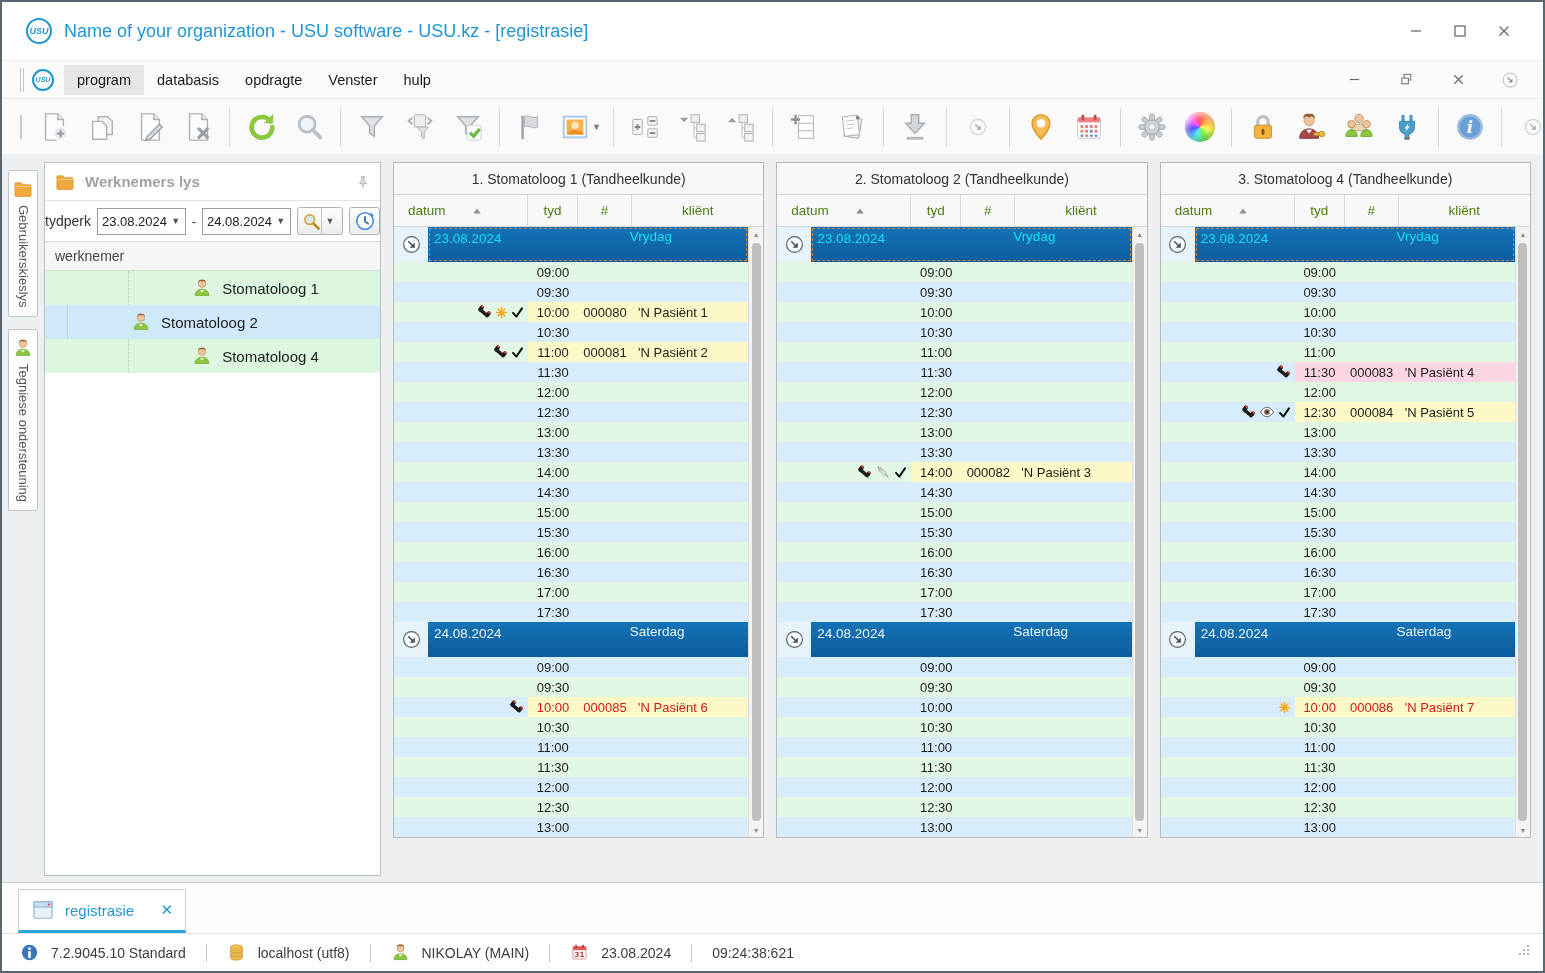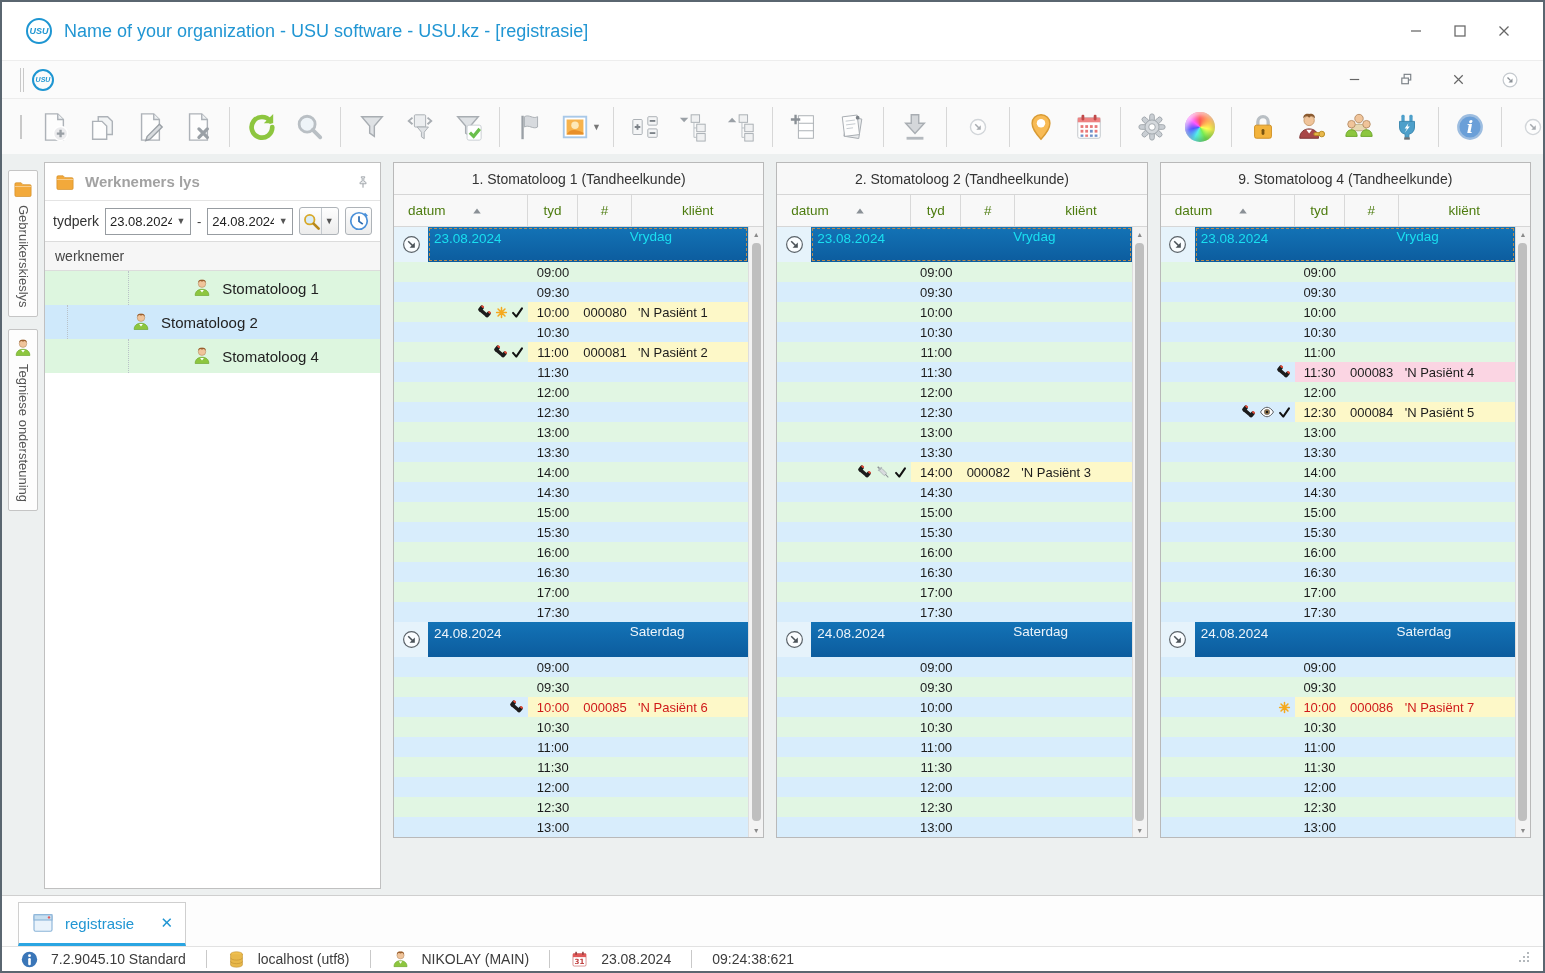--- a/index.html
+++ b/index.html
@@ -43,21 +43,21 @@
   .main { flex:1; display:flex; background:#edf0f0; padding:8px 10px 0 0; overflow:hidden; }
   .tabstrip { width:42px; display:flex; flex-direction:column; align-items:center; gap:12px; padding-top:8px; }
   .vtab { writing-mode:vertical-rl; background:#fdfdfd; border:1px solid #c5c5c5; border-radius:2px;
     padding:8px 4px; display:flex; align-items:center; gap:6px; font-size:13px; color:#555; }
   .vtab .ic { width:20px; height:20px; writing-mode:horizontal-tb; }
 
   .panel { width:337px; background:#fff; border:1px solid #c0c0c0; display:flex; flex-direction:column; margin-bottom:6px; }
   .panel-head { height:38px; display:flex; align-items:center; gap:10px; padding:0 10px; border-bottom:1px solid #e4e4e4; }
   .panel-head .ic { width:20px; height:20px; }
   .panel-title { font-size:15px; font-weight:bold; color:#a2a2a2; flex:1; }
-  .period { height:40px; display:flex; align-items:center; gap:6px; padding:0 8px; }
+  .period { height:40px; display:flex; align-items:center; gap:6px; padding:0 0; }
   .period-label { font-size:14px; color:#333; }
   .combo { width:92px; height:27px; border:1px solid #979ca1; background:#fff; display:flex; align-items:center; }
   .combo-val { flex:1; font-size:13px; padding:0 4px; white-space:nowrap; overflow:hidden; width:66px; }
   .combo-arrow { width:18px; height:100%; display:flex; align-items:center; justify-content:center; font-size:9px; color:#555; }
   .dashsep { font-size:13px; color:#333; }
   .sbtn { height:28px; border:1px solid #aeb3b8; border-radius:3px; background:linear-gradient(#fefefe,#ececec);
     display:flex; align-items:center; justify-content:center; }
   .sbtn .ic { width:19px; height:19px; }
   .sbtn.split { width:48px; }
   .sbtn.split .half { width:16px; display:flex; align-items:center; justify-content:center; font-size:9px; color:#555; border-left:1px solid #c4c9ce; height:100%; }
@@ -104,21 +104,21 @@
   .sthumb { width:9px; flex:1; margin:2px 0; background:#bfbfbf; border-radius:4px; }
 
   
   .footer-divider { height:1px; background:#cfcfcf; }
   .tabbar { height:50px; background:#fdfdfd; display:flex; align-items:flex-end; padding-left:16px; }
   .doc-tab { width:168px; height:44px; background:#fff; border:1px solid #cfcfcf; border-bottom:3px solid #2aa5e2;
     display:flex; align-items:center; gap:10px; padding:0 12px; }
   .doc-tab .ic { width:24px; height:24px; }
   .doc-tab-label { font-size:15px; color:#2196d3; flex:1; }
   .doc-tab-close { color:#2196d3; font-size:15px; font-weight:bold; }
-  .statusbar { height:25px; border-top:1px solid #e2e2e2; display:flex; align-items:center; padding:0 12px 0 18px; font-size:14px; color:#3c3c3c; background:#fff; }
+  .statusbar { height:38px; border-top:1px solid #e2e2e2; display:flex; align-items:center; padding:0 12px 0 18px; font-size:14px; color:#3c3c3c; background:#fff; }
   .sitem { display:flex; align-items:center; gap:12px; }
   .sitem .ic { width:19px; height:19px; }
   .ssep { width:1px; height:18px; background:#c9c9c9; margin:0 20px; }
   .sgrip { margin-left:auto; } .sgrip .ic { width:16px; height:16px; }
 </style>
 </head>
 <body>
 
 <div class="titlebar">
   <div class="logo-badge">USU</div>
@@ -144,20 +144,27 @@
             <path d="M7 7l18 18M25 7L7 25" stroke="#666" stroke-width="2.5"></path>
           </svg>
         </span>
       </div>
   </div>
 </div>
 
 <div class="menubar">
   <span class="grip"></span>
   <div class="menu-logo">USU</div>
+  <div id="menu-items" style="display:flex">
+      <div class="mi active">program</div>
+      <div class="mi">databasis</div>
+      <div class="mi">opdragte</div>
+      <div class="mi">Venster</div>
+      <div class="mi">hulp</div>
+    </div>
   <div class="mdi-controls">
     <div class="wbtn">
         <span class="ic">
           <svg viewBox="0 0 32 32">
             <path d="M6 16h20" stroke="#666" stroke-width="2.5"></path>
           </svg>
         </span>
       </div>
     <div class="wbtn">
         <span class="ic">
@@ -1097,21 +1104,21 @@
             </div>
           </div>
       <div class="sbar">
             <span class="sarr">▲</span>
             <span class="sthumb"></span>
             <span class="sarr">▼</span>
           </div>
     </div>
       </div>
       <div class="scol">
-    <div class="scol-title">9. Stomatoloog 4 (Tandheelkunde)</div>
+    <div class="scol-title">3. Stomatoloog 4 (Tandheelkunde)</div>
     <div class="shead">
       <div class="hc hdatum">
             <span>datum</span>
             <span class="ic" style="width:10px;height:10px">
               <svg viewBox="0 0 32 32">
                 <path d="M4 24L16 8l12 16z" fill="#8a9096"></path>
               </svg>
             </span>
           </div>
       <div class="hc htyd">tyd</div>

